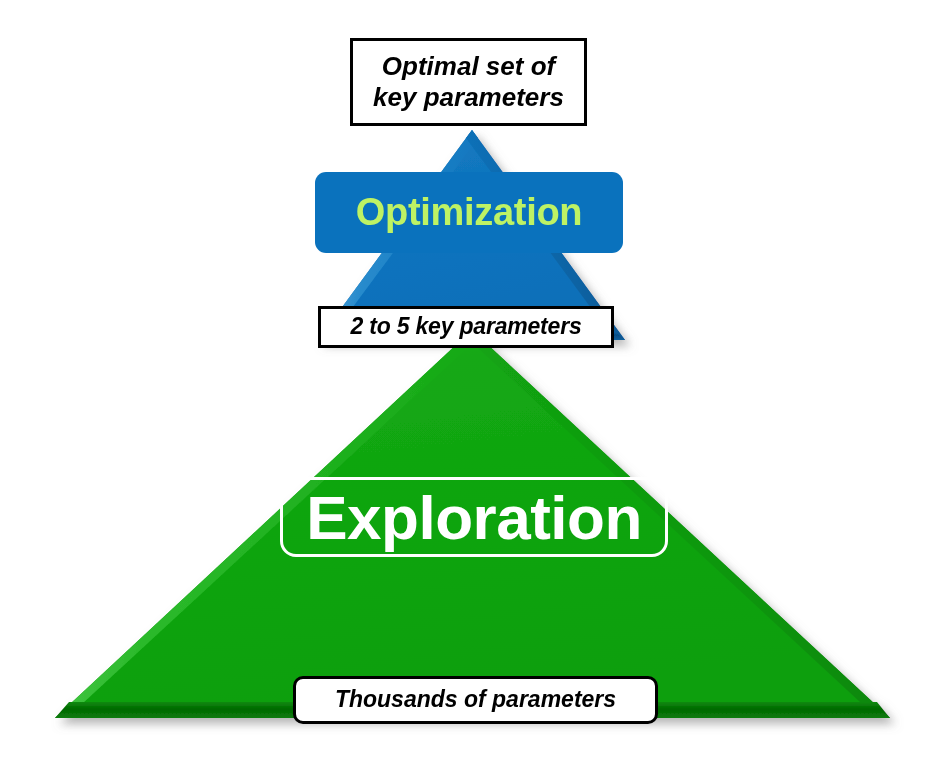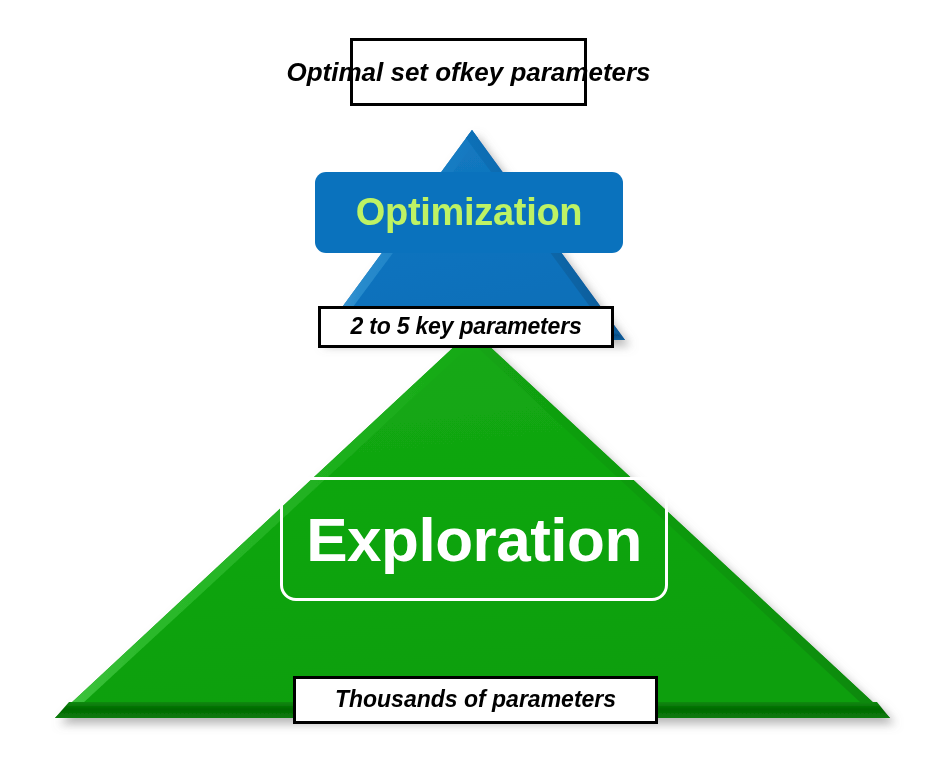--- a/index.html
+++ b/index.html
@@ -43,40 +43,42 @@
     font-weight: bold;
     font-style: italic;
     line-height: 1.18;
     font-family: "Liberation Sans", sans-serif;
   }
 
   #top-label {
     left: 350px;
     top: 38px;
     width: 237px;
-    height: 68px;
+    height: 88px;
     font-size: 26px;
+    flex-direction: column;
   }
   #top-label .ln { display: block; white-space: nowrap; }
 
   #mid-label {
     left: 318px;
     top: 306px;
     width: 296px;
     height: 42px;
     font-size: 23px;
     letter-spacing: -0.2px;
   }
 
   #bottom-label {
     left: 293px;
     top: 676px;
     width: 365px;
     height: 48px;
     font-size: 23px;
+    border-radius: 10px;
   }
 
   
   #optimization-banner {
     position: absolute;
     left: 315px;
     top: 172px;
     width: 308px;
     height: 81px;
     background: #0a72bd;
@@ -90,21 +92,21 @@
     letter-spacing: -0.3px;
     font-family: "Liberation Sans", sans-serif;
   }
 
   
   #exploration-box {
     position: absolute;
     left: 280px;
     top: 477px;
     width: 388px;
-    height: 124px;
+    height: 80px;
     border: 3px solid #ffffff;
     border-radius: 16px;
     box-sizing: border-box;
     display: flex;
     align-items: center;
     justify-content: center;
     color: #ffffff;
     font-size: 62px;
     font-weight: bold;
     letter-spacing: -0.5px;

